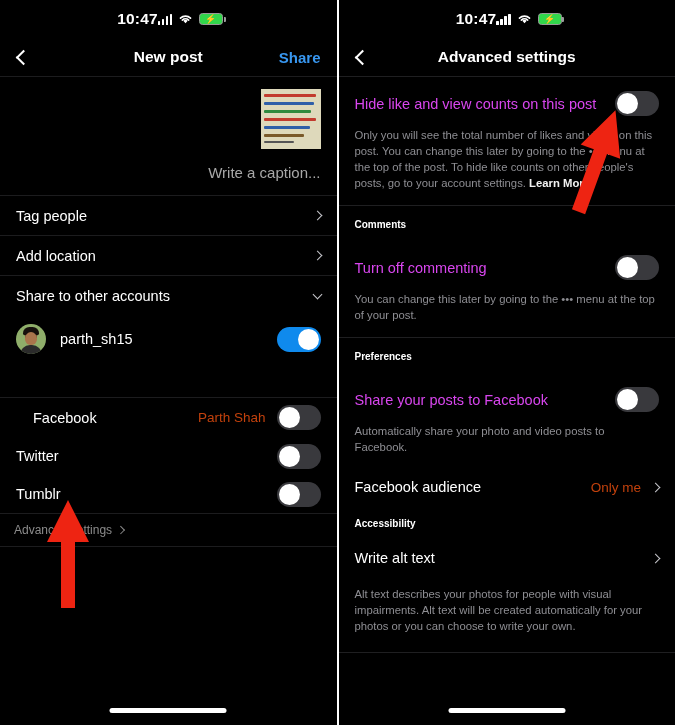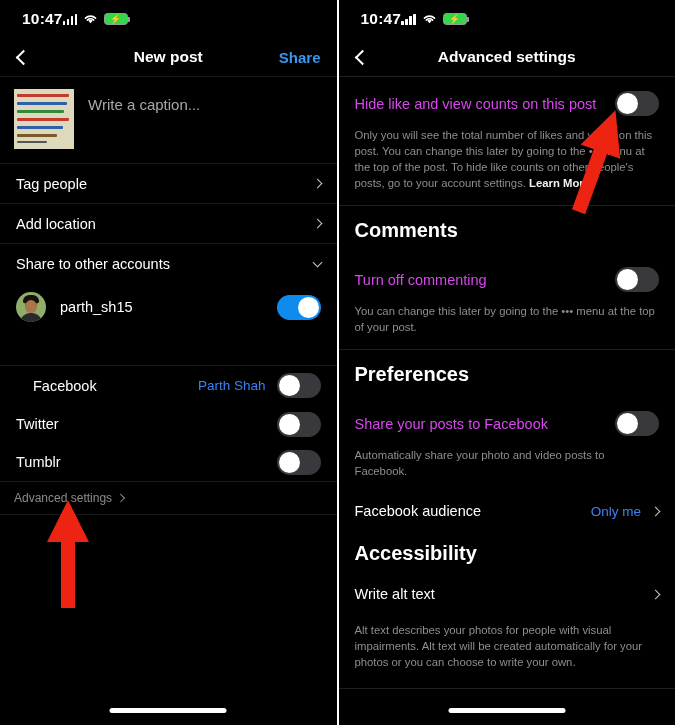--- a/index.html
+++ b/index.html
@@ -26,21 +26,21 @@
     overflow: hidden;
   }
   .phone.left  { width: 337px; }
   .phone.right { width: 337px; margin-left: 1px; }
 
   
   .statusbar {
     height: 38px;
     display: flex;
     align-items: center;
-    justify-content: flex-start;
+    justify-content: center;
     padding: 0 18px 0 22px;
   }
   .clock {
     color: #ffffff;
     font-size: 15.5px;
     font-weight: bold;
     letter-spacing: 0.2px;
   }
   .status-icons {
     display: flex;
@@ -100,23 +100,24 @@
     font-weight: bold;
     cursor: pointer;
     z-index: 2;
   }
 
   .hr { height: 1px; background: #1c1c1e; }
 
   
   .caption-row {
     display: flex;
-    align-items: flex-start;
+    align-items: flex-end;
     padding: 12px 16px 14px 14px;
-    gap: 14px;
+    gap: 8px;
+    flex-direction: column;
   }
   .thumb {
     width: 60px; height: 60px;
     flex: 0 0 60px;
     background: #ded9bb;
     position: relative;
     overflow: hidden;
   }
   .thumb .ln {
     position: absolute; left: 3px; height: 3px; border-radius: 1px;
@@ -139,21 +140,21 @@
     color: #ffffff;
     font-size: 14.5px;
   }
   .row-right {
     margin-left: auto;
     display: flex;
     align-items: center;
     gap: 11px;
   }
   .row-value {
-    color: #3b82f6;
+    color: #c2410c;
     font-size: 13.5px;
   }
   .chev {
     width: 7px; height: 7px;
     border-top: 1.6px solid #8e8e93;
     border-right: 1.6px solid #8e8e93;
     transform: rotate(45deg);
   }
   .chev.down {
     transform: rotate(135deg);
@@ -242,21 +243,21 @@
   .desc {
     color: #8e8e93;
     font-size: 11.3px;
     line-height: 1.42;
     padding: 7px 18px 14px 16px;
   }
   .desc b { color: #f2f2f2; font-weight: bold; }
 
   .section-head {
     color: #ffffff;
-    font-size: 20px;
+    font-size: 10px;
     font-weight: bold;
     padding: 13px 16px 11px 16px;
   }
 
   .sep { height: 1px; background: #1f1f21; }
 
   
   .arrow {
     position: absolute;
     pointer-events: none;

